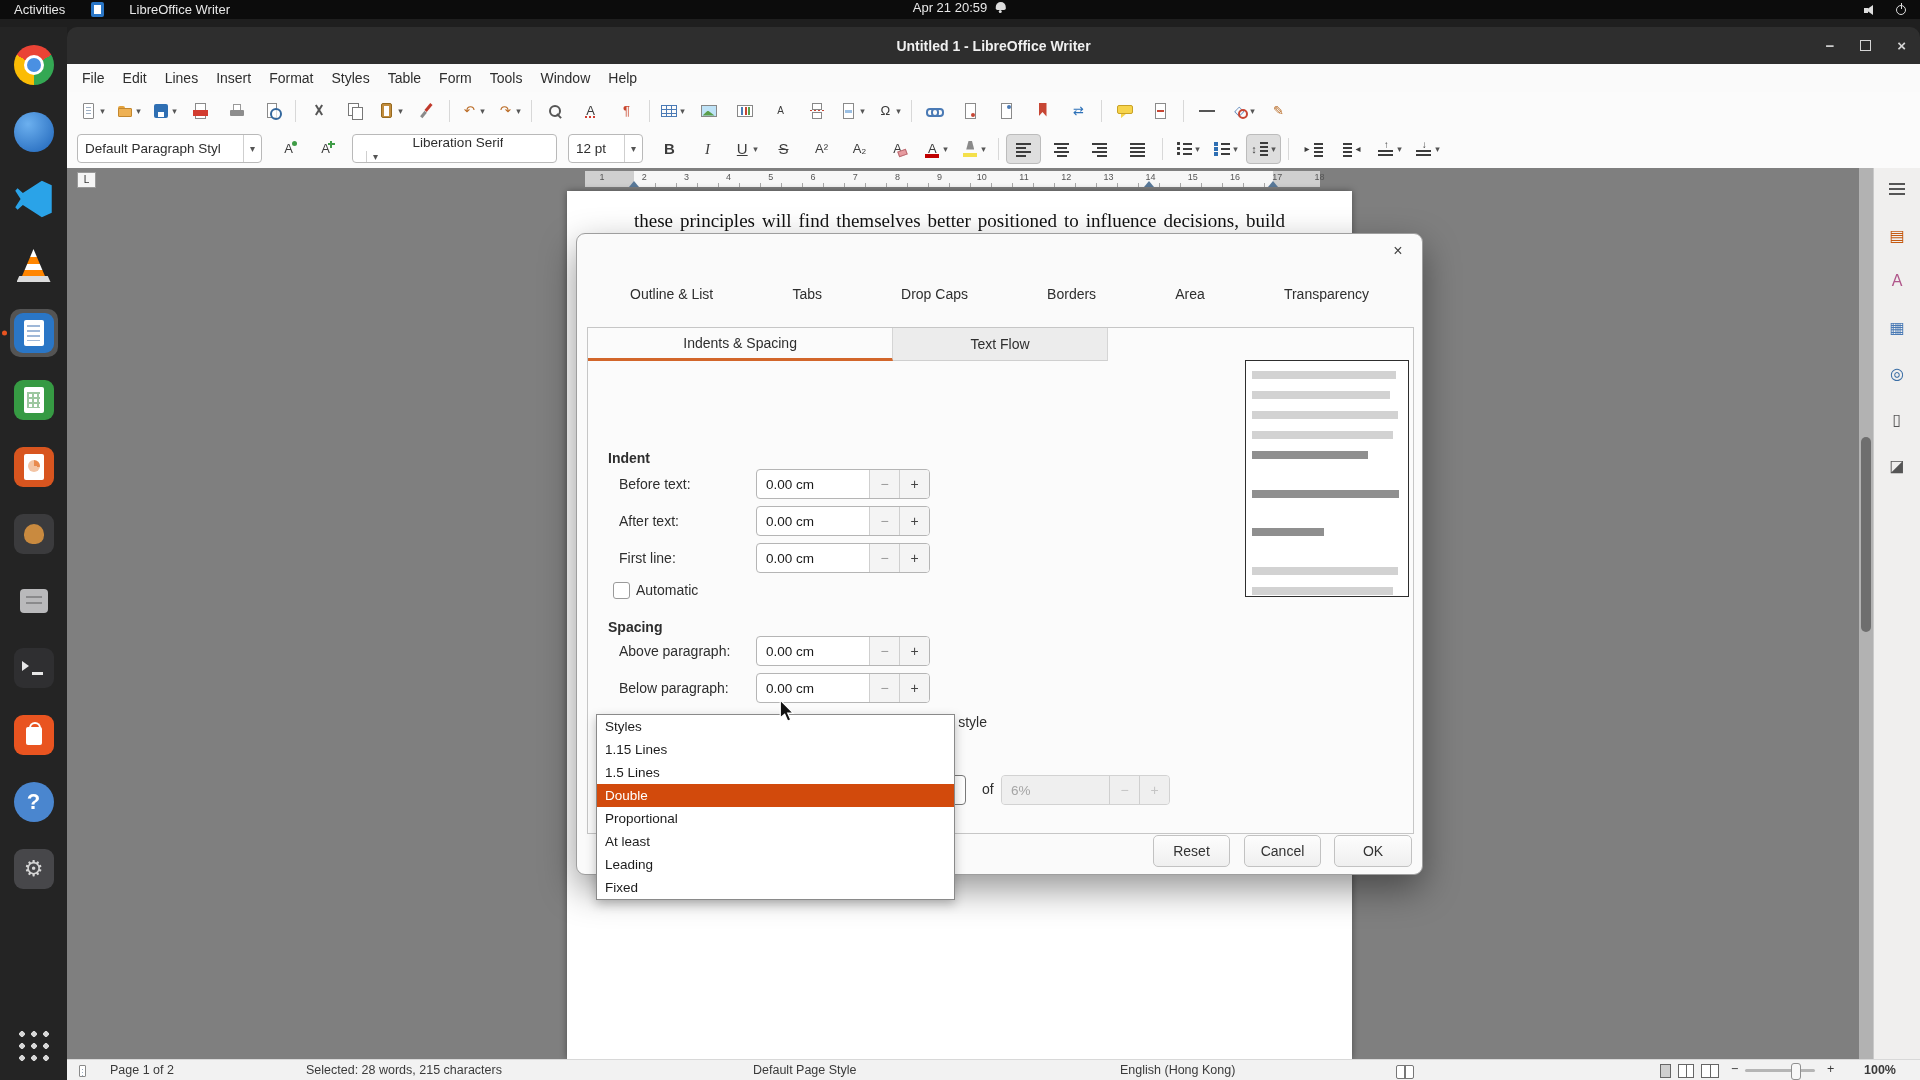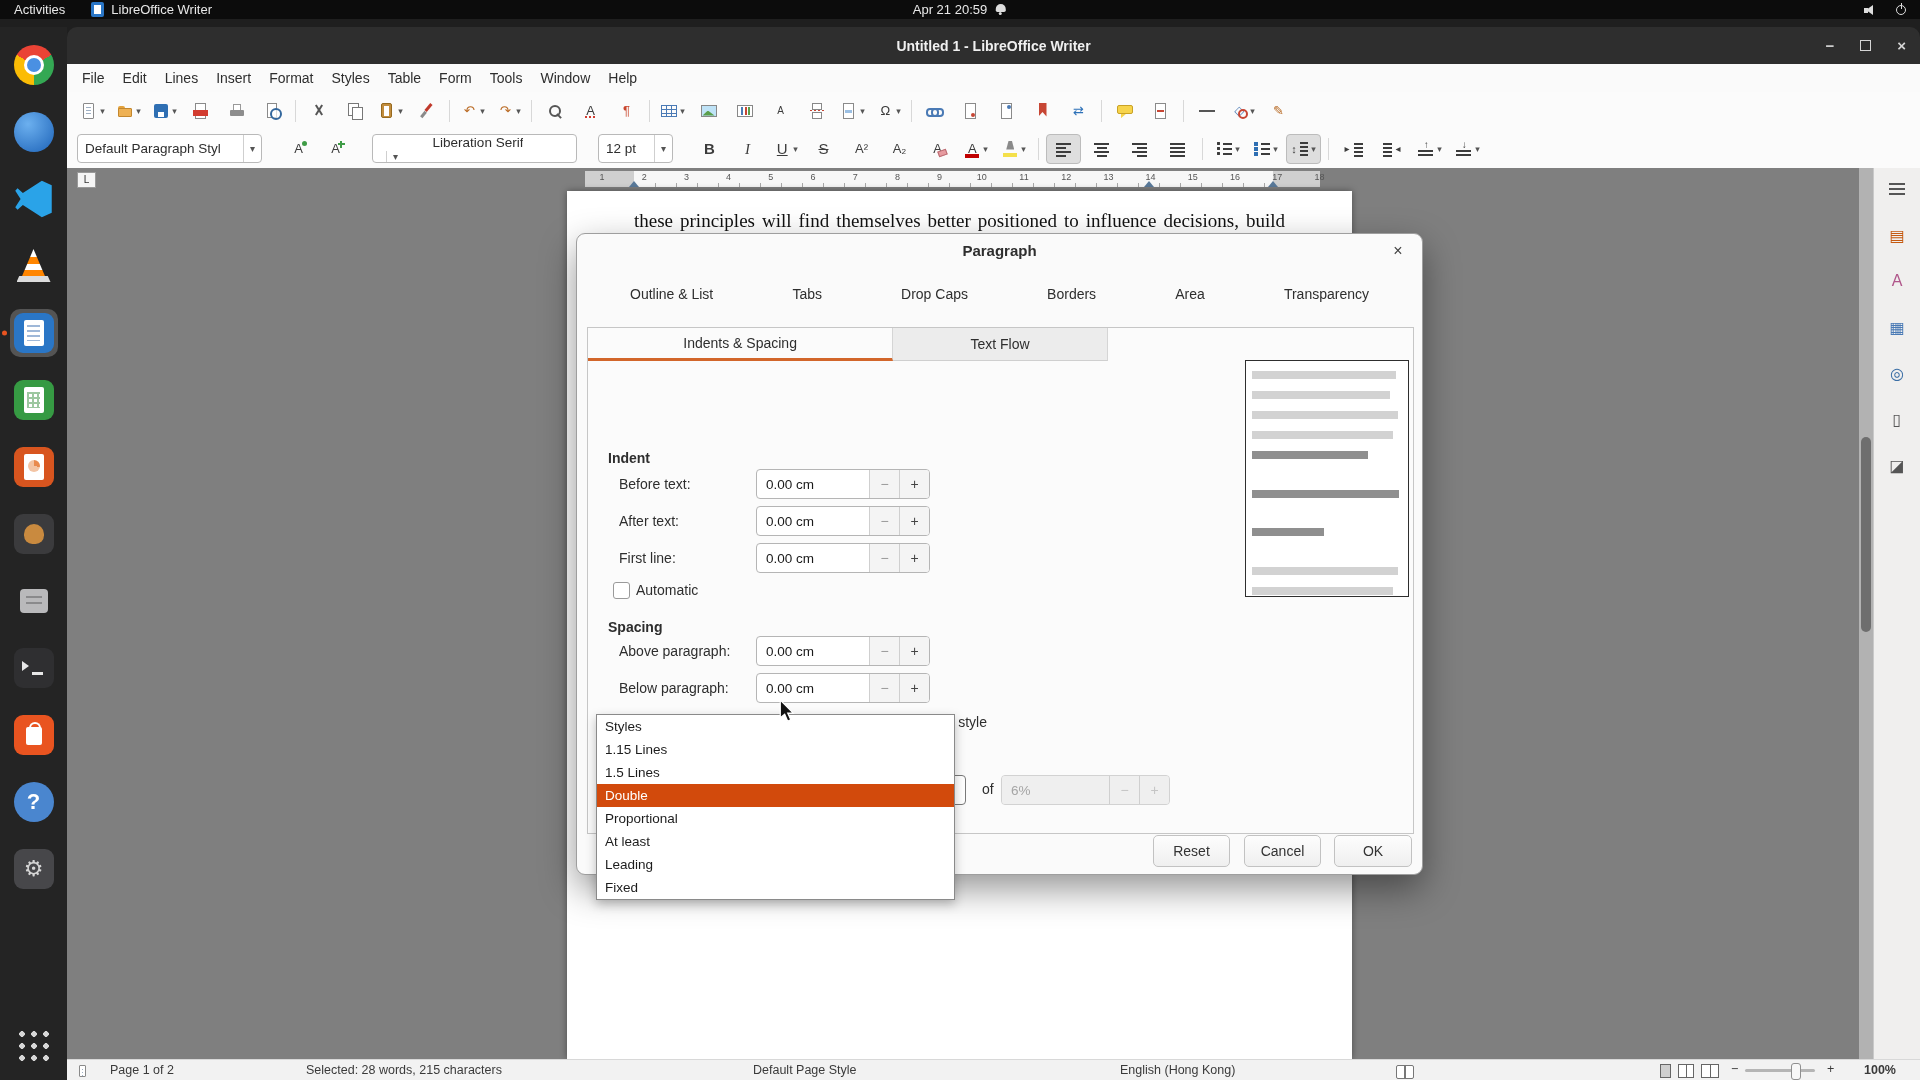--- a/index.html
+++ b/index.html
@@ -1,20 +1,20 @@
 <!DOCTYPE html>
 <html><head>
 <meta charset="utf-8">
 <style>
   html,body{margin:0;padding:0;width:1920px;height:1080px;overflow:hidden;
     font-family:"Liberation Sans","DejaVu Sans",sans-serif;background:#1f1f1f;}
   .abs{position:absolute;}
   
   #topbar{left:0;top:0;width:1920px;height:19px;background:#0c0c0c;color:#e8e8e8;
-    display:flex;align-items:center;font-size:13px;}
+    display:flex;font-size:13px;}
   #topbar .tb-left{margin-left:14px;display:flex;gap:26px;align-items:center;}
   #topbar .clock{position:absolute;left:50%;transform:translateX(-50%);display:flex;gap:8px;align-items:center;}
   #topbar .tb-right{margin-left:auto;margin-right:12px;display:flex;gap:16px;align-items:center;}
   .mini-writer{width:13px;height:15px;background:#2a76c6;border-radius:2px;position:relative;}
   .mini-writer::before{content:"";position:absolute;left:3px;top:3px;right:3px;bottom:3px;background:#fff;}
   .ic-bell{width:12px;height:13px;position:relative;}
   .ic-bell::before{content:"";position:absolute;left:1px;right:1px;top:1px;bottom:4px;background:#ddd;border-radius:6px 6px 2px 2px;}
   .ic-bell::after{content:"";position:absolute;left:4px;bottom:1px;width:3px;height:3px;background:#ddd;border-radius:50%;}
   .ic-vol{width:15px;height:14px;position:relative;}
   .ic-vol::before{content:"";position:absolute;left:1px;top:5px;width:4px;height:5px;background:#ddd;}
@@ -28,21 +28,21 @@
     display:flex;align-items:center;justify-content:center;color:#f0f0f0;font-weight:bold;font-size:14px;}
   #win-controls{position:absolute;right:14px;top:0;height:37px;display:flex;gap:26px;align-items:center;color:#d5d5d5;font-size:15px;}
   .max-box{width:9px;height:9px;border:1.5px solid #d5d5d5;display:inline-block;}
   
   #menubar{left:67px;top:64px;right:0;height:28px;background:#fafafa;border-bottom:1px solid #e2e2e2;
     display:flex;align-items:center;font-size:14px;color:#2e2e2e;padding-left:6px;}
   .menu-item{padding:3px 9px;border-radius:4px;}
   #toolbar1{left:67px;top:92px;right:0;height:37px;background:#fbfbfb;border-bottom:1px solid #e4e4e4;
     display:flex;align-items:center;padding-left:8px;gap:1px;}
   #toolbar2{left:67px;top:129px;right:0;height:39px;background:#fbfbfb;border-bottom:1px solid #d9d9d9;
-    display:flex;align-items:center;padding-left:8px;gap:17px;}
+    display:flex;align-items:center;padding-left:8px;gap:7px;}
   .tb-btn{height:28px;min-width:27px;padding:0 3px;display:flex;align-items:center;justify-content:center;
     border-radius:4px;border:1px solid transparent;}
   .tb-btn.pressed{background:#dedede;border-color:#bcbcbc;}
   .tb-sep{width:1px;height:22px;background:#d8d8d8;margin:0 4px;}
   .dd{font-size:9px;color:#555;margin-left:2px;}
   .ic{display:inline-block;width:18px;height:18px;position:relative;font-size:13px;line-height:18px;
     text-align:center;color:#3c3c3c;}
   .g-bold{font-weight:bold;font-size:15px;}
   .g-italic{font-style:italic;font-family:"Liberation Serif","DejaVu Serif",serif;font-size:15px;}
   .g-under{text-decoration:underline;font-size:15px;}
@@ -274,21 +274,21 @@
   .ztrack{position:absolute;top:9px;height:3px;background:#b5b5b5;border-radius:2px;}
   .zthumb{position:absolute;top:-6px;width:8px;height:15px;background:#f7f7f7;border:1px solid #8f8f8f;border-radius:3px;}
   #cursor{position:absolute;left:777px;top:700px;z-index:200;}
 </style>
 </head>
 <body>
 
 <div class="abs" id="topbar">
   <div class="tb-left">
     <span>Activities</span>
-    <span style="display:flex;gap:7px;align-items:center;">
+    <span style="display:flex;gap:25px;align-items:center;">
       <span class="mini-writer"></span>
       <span>LibreOffice Writer</span>
     </span>
   </div>
   <div class="clock">
     <span>Apr 21 20:59</span>
     <span class="ic-bell"></span>
   </div>
   <div class="tb-right">
     <span class="ic-vol"></span>
@@ -609,21 +609,20 @@
     </div>
     <div class="sb-btn">
       <span style="color: rgb(85, 85, 85);">▯</span>
     </div>
     <div class="sb-btn">
       <span style="color: rgb(85, 85, 85);">◪</span>
     </div>
   </div>
 
 <div class="abs" id="dialog">
-  <div id="dlg-title">Paragraph</div>
   <div id="dlg-close">×</div>
   <div id="tabs1">
       <span class="tab1">Outline &amp; List</span>
       <span class="tab1">Tabs</span>
       <span class="tab1">Drop Caps</span>
       <span class="tab1">Borders</span>
       <span class="tab1">Area</span>
       <span class="tab1">Transparency</span>
     </div>
 

